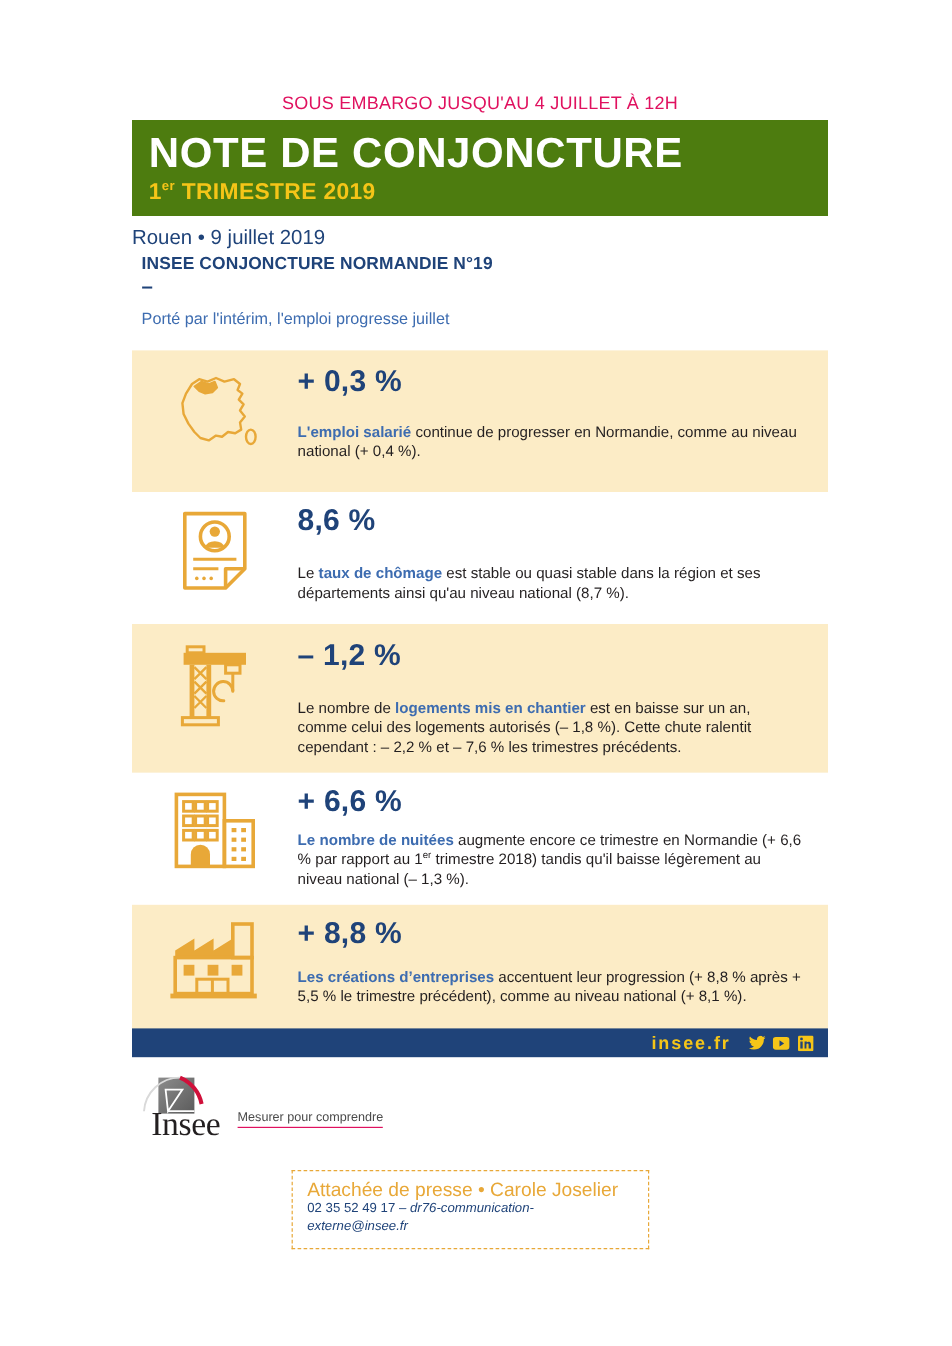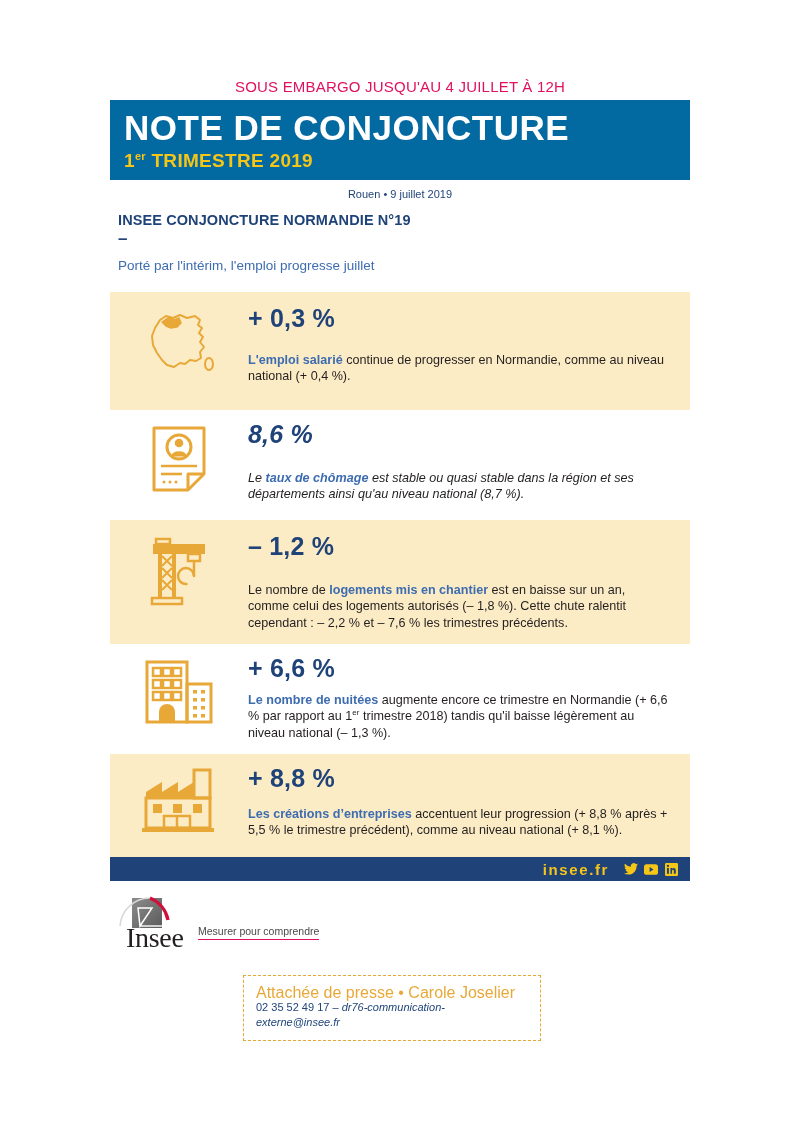--- a/index.html
+++ b/index.html
@@ -20,21 +20,21 @@
     text-align:center;
     color:#e0115f;
     font-size:15px;
     font-weight:400;
     letter-spacing:.2px;
   }
 
   
   .banner{
     position:absolute;left:110px;top:100px;width:580px;height:80px;
-    background:#0369a1;
+    background:#4d7c0f;
     box-sizing:border-box;
     padding:8px 0 0 14px;
   }
   .banner-title{
     color:#ffffff;
     font-size:35px;
     font-weight:bold;
     letter-spacing:.5px;
     line-height:40px;
     white-space:nowrap;
@@ -45,23 +45,23 @@
     font-weight:bold;
     letter-spacing:.3px;
     line-height:24px;
     margin-top:1px;
   }
   .banner-sub sup{font-size:11px;vertical-align:super;line-height:0;}
 
   
   .dateline{
     position:absolute;left:110px;top:188px;width:580px;
-    text-align:center;
-    color:#1f4379;
-    font-size:11px;
+    text-align:left;
+    color:#1f4379;
+    font-size:17px;
   }
   .kicker{
     position:absolute;left:118px;top:212px;
     color:#1f4379;
     font-size:14.5px;
     font-weight:bold;
     letter-spacing:.1px;
   }
   .dash{
     position:absolute;left:118px;top:232px;
@@ -109,21 +109,21 @@
   .desc{
     color:#231f20;
     font-size:12.6px;
     line-height:16.4px;
     margin:0;
   }
   .desc .hl{color:#3d6cb0;font-weight:bold;}
   .desc sup{font-size:8px;vertical-align:super;line-height:0;}
 
   .b1{height:118px;}
-  .b2{height:110px;font-style:italic;}
+  .b2{height:110px;}
   .b3{height:124px;}
   .b4{height:110px;}
   .b5{height:110px;}
   .b1 .stat{margin-bottom:20px;}
   .b2 .stat{margin-bottom:22px;}
   .b3 .stat{margin-bottom:22px;}
   .b4 .stat{}
   .b5 .stat{margin-bottom:14px;}
   .b1 .text-cell{padding-top:12px;}
   .b2 .text-cell{padding-top:10px;}

